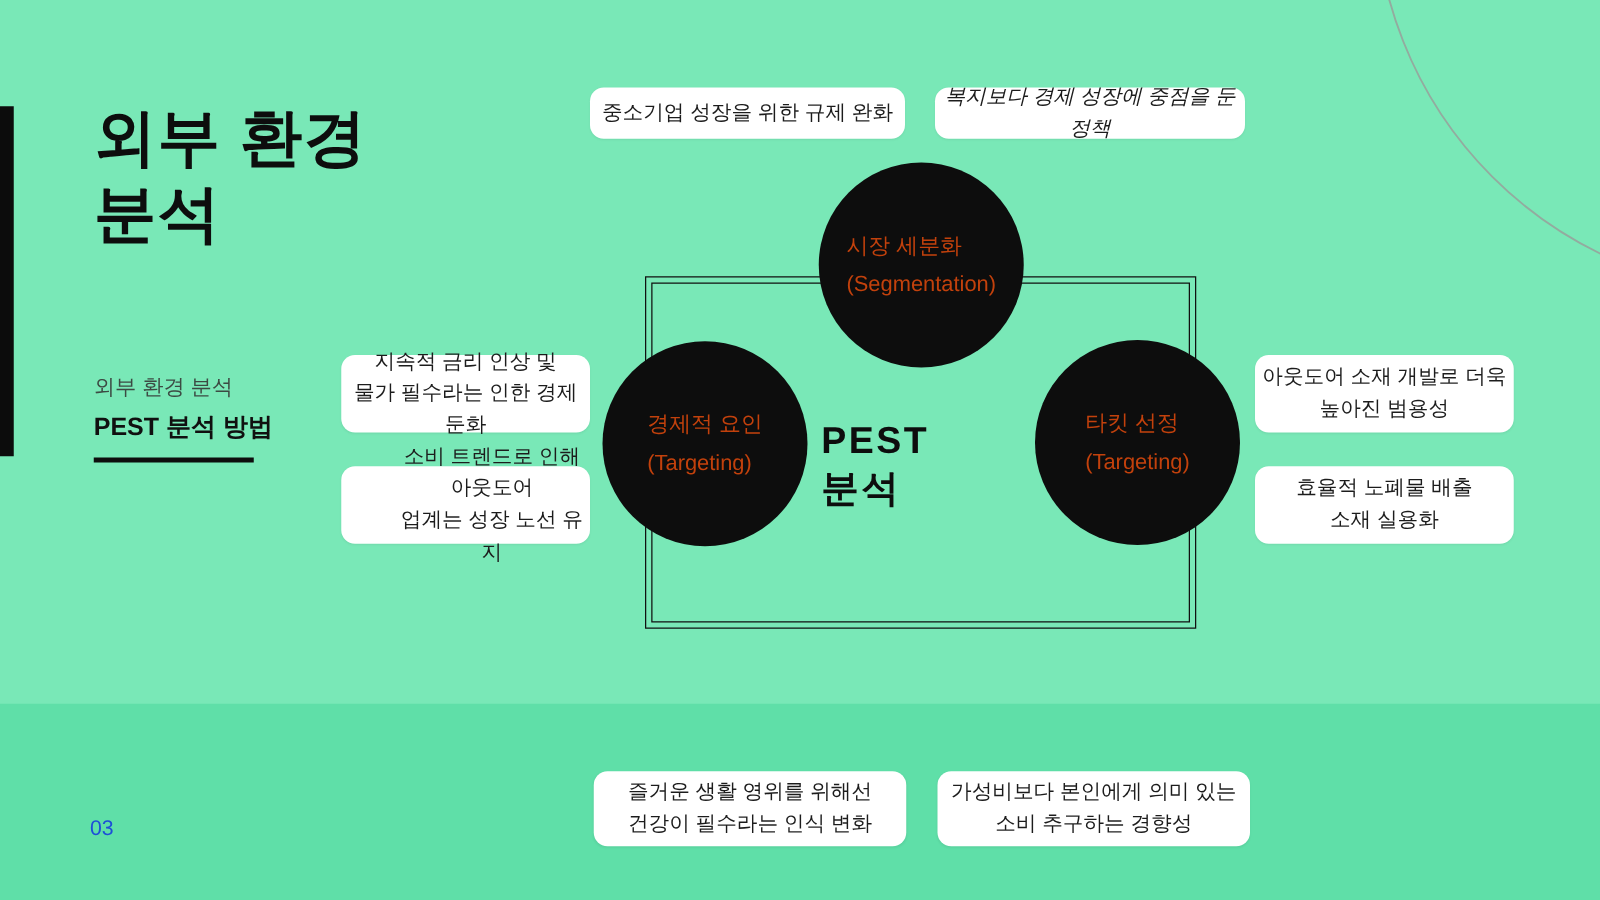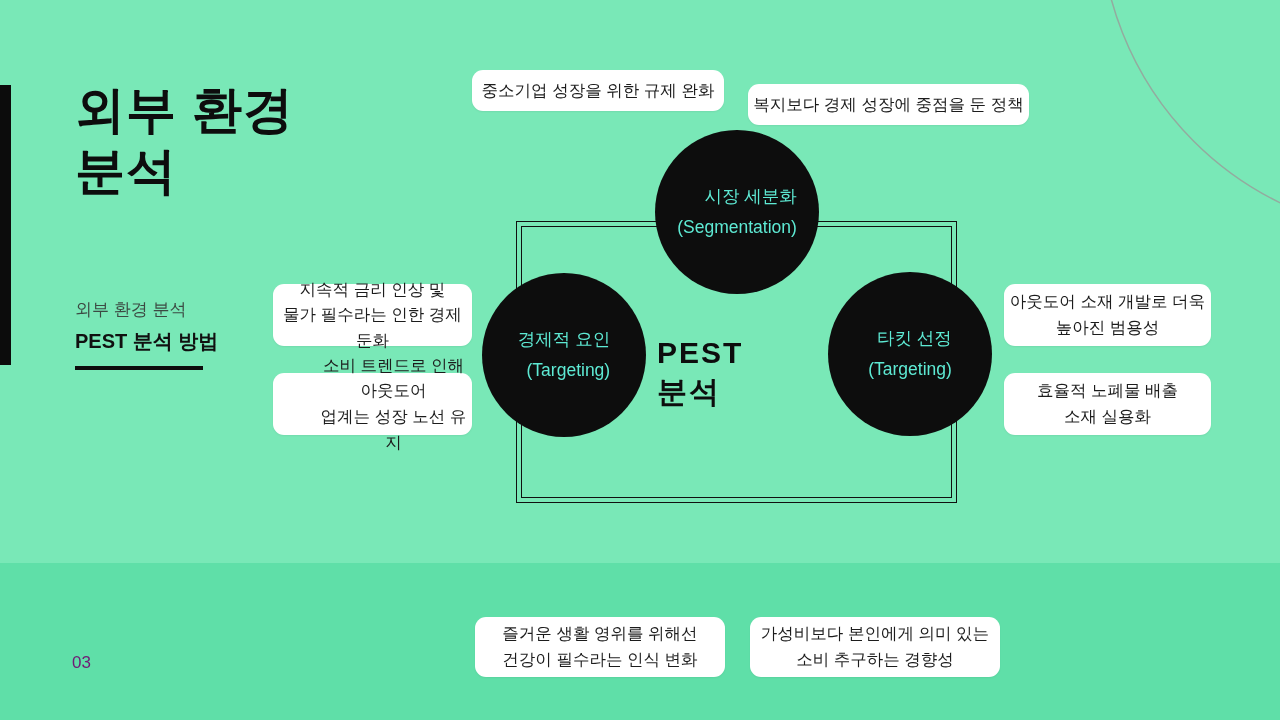--- a/index.html
+++ b/index.html
@@ -29,34 +29,34 @@
     letter-spacing: 1px; color: #0d0d0d; white-space: pre-line;
   }
 
   .subtitle-block { position: absolute; left: 75px; top: 298px; }
   .subtitle-small { font-size: 17px; color: #3c4a43; margin-bottom: 7px; }
   .subtitle-bold  { font-size: 20px; font-weight: bold; color: #101010; text-align: center; }
   .subtitle-underline { width: 128px; height: 4px; background: #0d0d0d; margin-top: 11px; }
 
   .page-number {
     position: absolute; left: 72px; top: 653px;
-    font-size: 17px; color: #701a75;
+    font-size: 17px; color: #1d4ed8;
   }
 
   .frame-outer {
     position: absolute; left: 516px; top: 221px; width: 441px; height: 282px;
     border: 1.5px solid #101010; padding: 4px;
   }
   .frame-inner { width: 100%; height: 100%; border: 1.5px solid #101010; }
 
   .circle {
     position: absolute; width: 164px; height: 164px; border-radius: 50%;
-    background: #0d0d0d; color: #5eead4;
+    background: #0d0d0d; color: #c2410c;
     display: flex; align-items: center; justify-content: center;
-    text-align: right; font-size: 17.5px; line-height: 1.75;
+    text-align: left; font-size: 17.5px; line-height: 1.75;
     white-space: pre-line;
   }
   .c-top    { left: 655px; top: 130px; }
   .c-left   { left: 482px; top: 273px; }
   .c-right  { left: 828px; top: 272px; }
   .c-bottom { left: 655px; top: 429px; }
 
   .center-label {
     position: absolute; left: 657px; top: 333px; width: 160px;
     text-align: left; font-size: 30px; font-weight: 900;
@@ -64,21 +64,21 @@
     white-space: pre-line;
   }
 
   .note {
     position: absolute; background: #ffffff; border-radius: 11px;
     display: flex; align-items: center; justify-content: center;
     text-align: center; font-size: 16.5px; line-height: 1.55; color: #1c1c1c;
     white-space: pre-line; box-shadow: 0 1px 2px rgba(0,0,0,0.06);
   }
   .n-top-left     { left: 472px;  top: 70px;  width: 252px; height: 41px; }
-  .n-top-right    { left: 748px;  top: 84px;  width: 281px; height: 41px; }
+  .n-top-right    { left: 748px;  top: 70px;  width: 248px; height: 41px; font-style: italic; }
   .n-left-top     { left: 273px;  top: 284px; width: 199px; height: 62px; }
   .n-left-bottom  { left: 273px;  top: 373px; width: 199px; height: 62px; padding-left: 42px; }
   .n-right-top    { left: 1004px; top: 284px; width: 207px; height: 62px; }
   .n-right-bottom { left: 1004px; top: 373px; width: 207px; height: 62px; }
   .n-bottom-left  { left: 475px;  top: 617px; width: 250px; height: 60px; }
   .n-bottom-right { left: 750px;  top: 617px; width: 250px; height: 60px; }
 </style>
 </head>
 <body>
 

